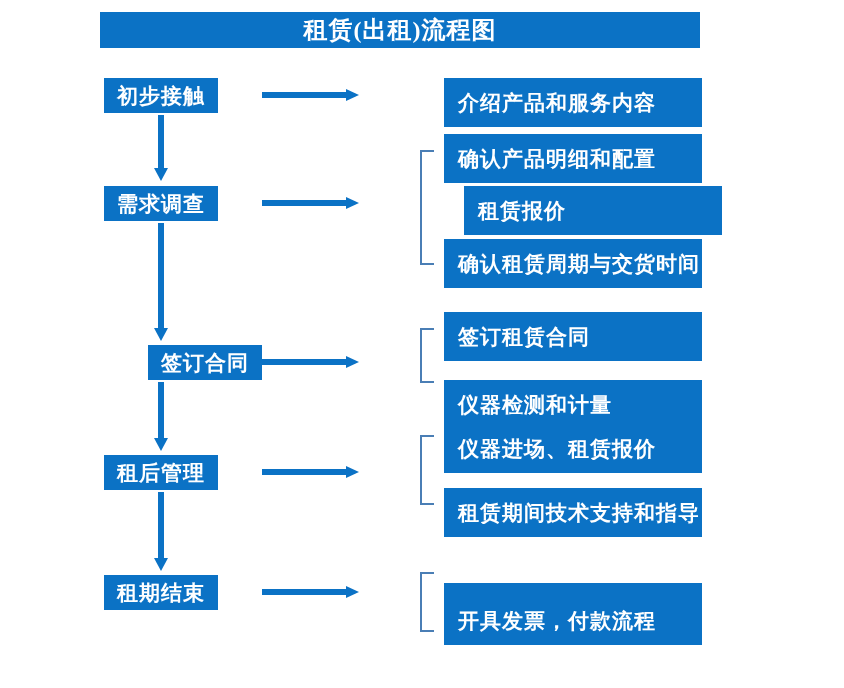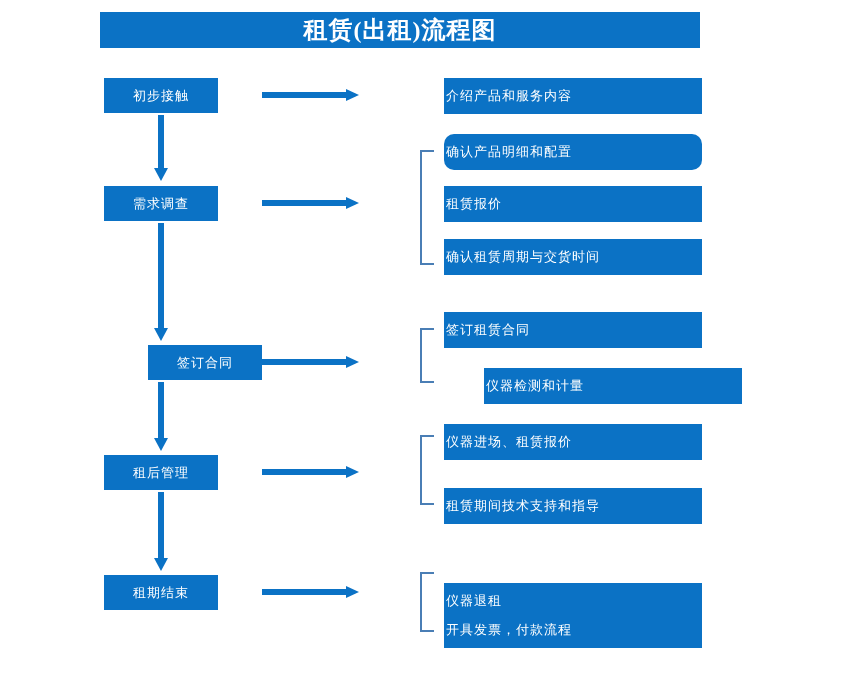--- a/index.html
+++ b/index.html
@@ -29,38 +29,38 @@
     font-weight: bold;
     display: flex;
     align-items: center;
     justify-content: center;
     letter-spacing: 1px;
   }
   .stage-box {
     position: absolute;
     background: #0b72c5;
     color: #ffffff;
-    font-size: 13px;
-    font-weight: normal;
+    font-size: 21px;
+    font-weight: bold;
     display: flex;
     align-items: center;
     letter-spacing: 1px;
   }
   .stage-box.left {
     left: 104px;
     width: 114px;
     height: 35px;
     justify-content: center;
   }
   .stage-box.right {
     left: 444px;
     width: 258px;
-    height: 36px;
+    height: 49px;
     justify-content: flex-start;
-    padding-left: 2px;
+    padding-left: 14px;
     box-sizing: border-box;
   }
   .h-arrow {
     position: absolute;
     left: 262px;
     width: 98px;
     height: 14px;
   }
   .v-arrow {
     position: absolute;
@@ -127,23 +127,23 @@
     <rect x="0" y="4" width="86" height="6" fill="#0b72c5"></rect>
     <polygon points="84,1 84,13 97,7" fill="#0b72c5"></polygon>
   </svg>
 
   <div class="bracket" style="top:150px; height:115px;"></div>
   <div class="bracket" style="top:328px; height:55px;"></div>
   <div class="bracket" style="top:435px; height:70px;"></div>
   <div class="bracket" style="top:572px; height:60px;"></div>
 
   <div class="stage-box right" style="top:78px;">介绍产品和服务内容</div>
-  <div class="stage-box right" style="top:134px;border-radius:10px;">确认产品明细和配置</div>
-  <div class="stage-box right" style="top:186px;">租赁报价</div>
+  <div class="stage-box right" style="top:134px;">确认产品明细和配置</div>
+  <div class="stage-box right" style="top:186px;margin-left:20px;">租赁报价</div>
   <div class="stage-box right" style="top:239px;">确认租赁周期与交货时间</div>
   <div class="stage-box right" style="top:312px;">签订租赁合同</div>
-  <div class="stage-box right" style="top:368px;margin-left:40px;">仪器检测和计量</div>
+  <div class="stage-box right" style="top:380px;">仪器检测和计量</div>
   <div class="stage-box right" style="top:424px;">仪器进场、租赁报价</div>
   <div class="stage-box right" style="top:488px;">租赁期间技术支持和指导</div>
   <div class="stage-box right" style="top:583px;">仪器退租</div>
-  <div class="stage-box right" style="top:612px;">开具发票，付款流程</div>
+  <div class="stage-box right" style="top:596px;">开具发票，付款流程</div>
 
 </div>
 
 </body></html>

